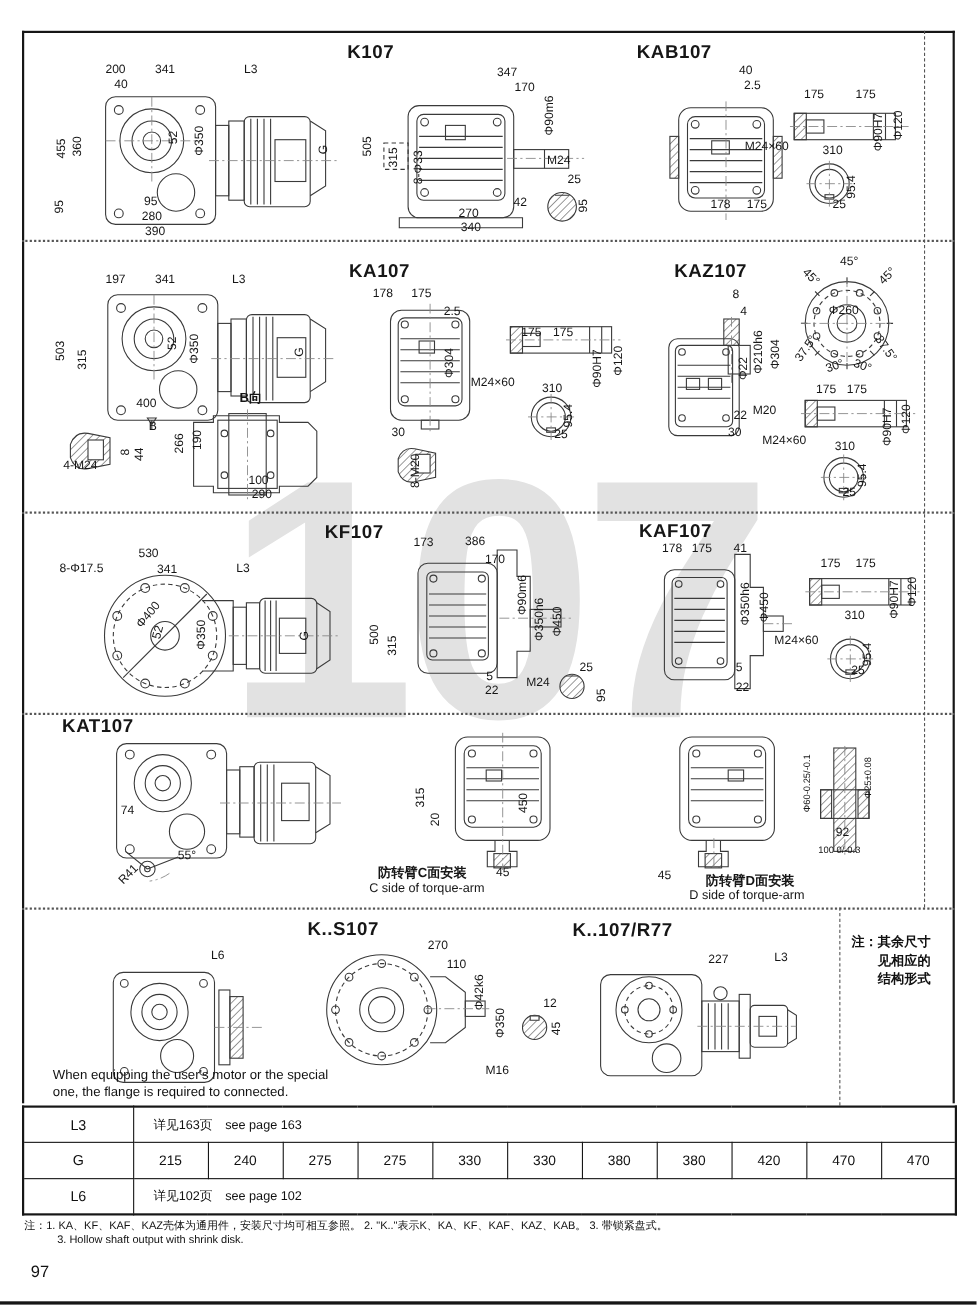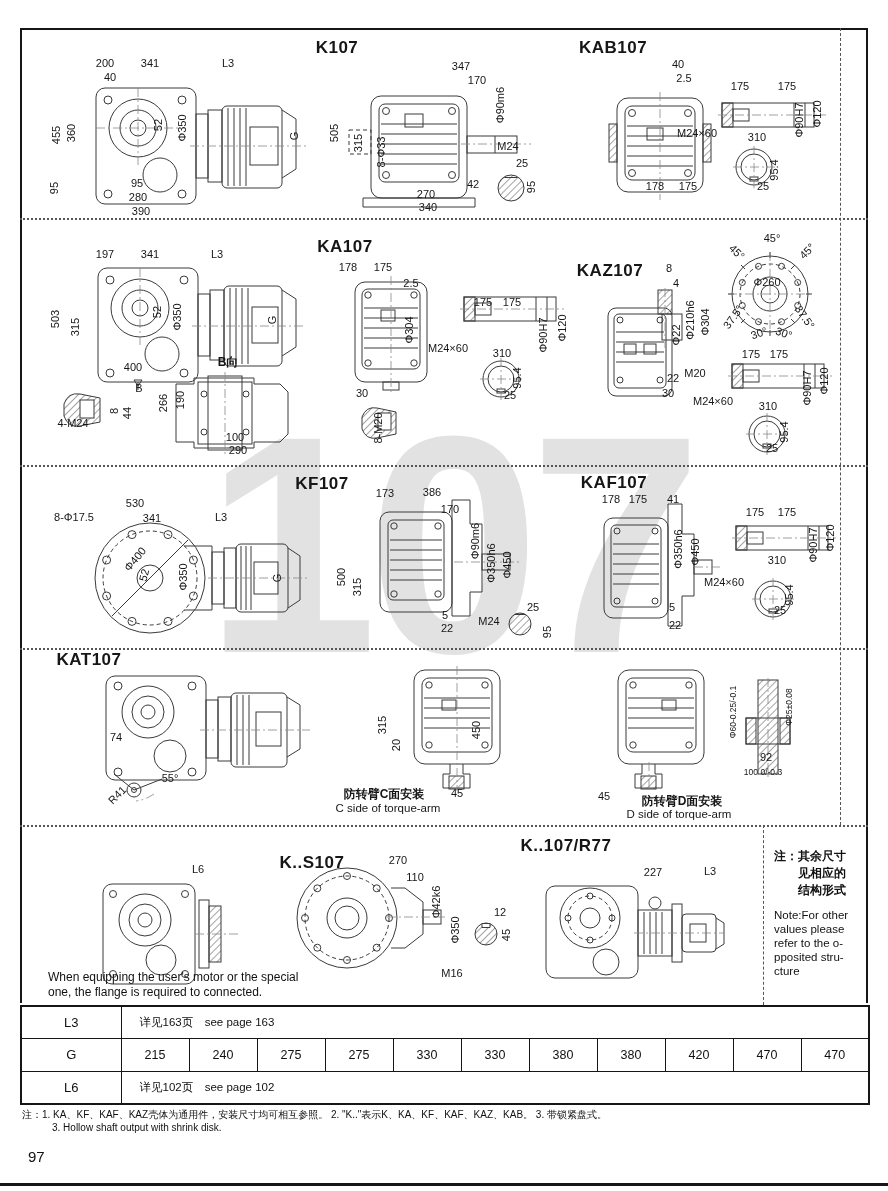--- a/index.html
+++ b/index.html
@@ -498,27 +498,20 @@
   <div class="noteblock" style="left:48px;top:970px;font-size:12px;line-height:15px">
     <div>When equipping the user's motor or the special</div>
     <div>one, the flange is required to connected.</div>
   </div>
 
   <div class="noteblock cnbold" style="left:774px;top:848px;font-size:12px;line-height:17px">
     <div>注：其余尺寸</div>
     <div style="padding-left:24px">见相应的</div>
     <div style="padding-left:24px">结构形式</div>
   </div>
-  <div class="noteblock" style="left:774px;top:908px;font-size:11.5px;line-height:14px">
-    <div>Note:For other</div>
-    <div>values please</div>
-    <div>refer to the o-</div>
-    <div>pposited stru-</div>
-    <div>cture</div>
-  </div>
 
   <table class="dimtable">
     <colgroup>
       <col style="width:100px">
       <col span="11" style="width:68px">
     </colgroup>
     <tbody>
     <tr style="height:17px">
       <th class="rowhead">L3</th>
       <td colspan="11" class="leftcell">详见163页　see page 163</td>
@@ -549,25 +542,25 @@
     <div style="padding-left:30px">3. Hollow shaft output with shrink disk.</div>
   </div>
 
   <div class="pagenum">97</div>
   <div class="bottomrule"></div>
 
   <div id="labels">
       <span class="lbl title" style="left: 337px; top: 48px;">K107</span>
       <span class="lbl title" style="left: 613px; top: 48px;">KAB107</span>
       <span class="lbl title" style="left: 345px; top: 247px;">KA107</span>
-      <span class="lbl title" style="left: 610px; top: 247px; margin-top: 24px;">KAZ107</span>
+      <span class="lbl title" style="left: 646px; top: 247px;">KAZ107</span>
       <span class="lbl title" style="left: 322px; top: 484px;">KF107</span>
       <span class="lbl title" style="left: 614px; top: 483px;">KAF107</span>
       <span class="lbl title" style="left: 89px; top: 660px;">KAT107</span>
-      <span class="lbl title" style="left: 312px; top: 863px;">K..S107</span>
+      <span class="lbl title" style="left: 312px; top: 845px;">K..S107</span>
       <span class="lbl title" style="left: 566px; top: 846px;">K..107/R77</span>
       <span class="lbl" style="left: 105px; top: 63px;">200</span>
       <span class="lbl" style="left: 150px; top: 63px;">341</span>
       <span class="lbl" style="left: 228px; top: 63px;">L3</span>
       <span class="lbl" style="left: 110px; top: 77px;">40</span>
       <span class="lbl" style="left: 56px; top: 135px; transform: translate(-50%, -50%) rotate(-90deg);">455</span>
       <span class="lbl" style="left: 71px; top: 133px; transform: translate(-50%, -50%) rotate(-90deg);">360</span>
       <span class="lbl" style="left: 54px; top: 188px; transform: translate(-50%, -50%) rotate(-90deg);">95</span>
       <span class="lbl" style="left: 158px; top: 125px; transform: translate(-50%, -50%) rotate(-90deg);">52</span>
       <span class="lbl" style="left: 182px; top: 128px; transform: translate(-50%, -50%) rotate(-90deg);">Φ350</span>

